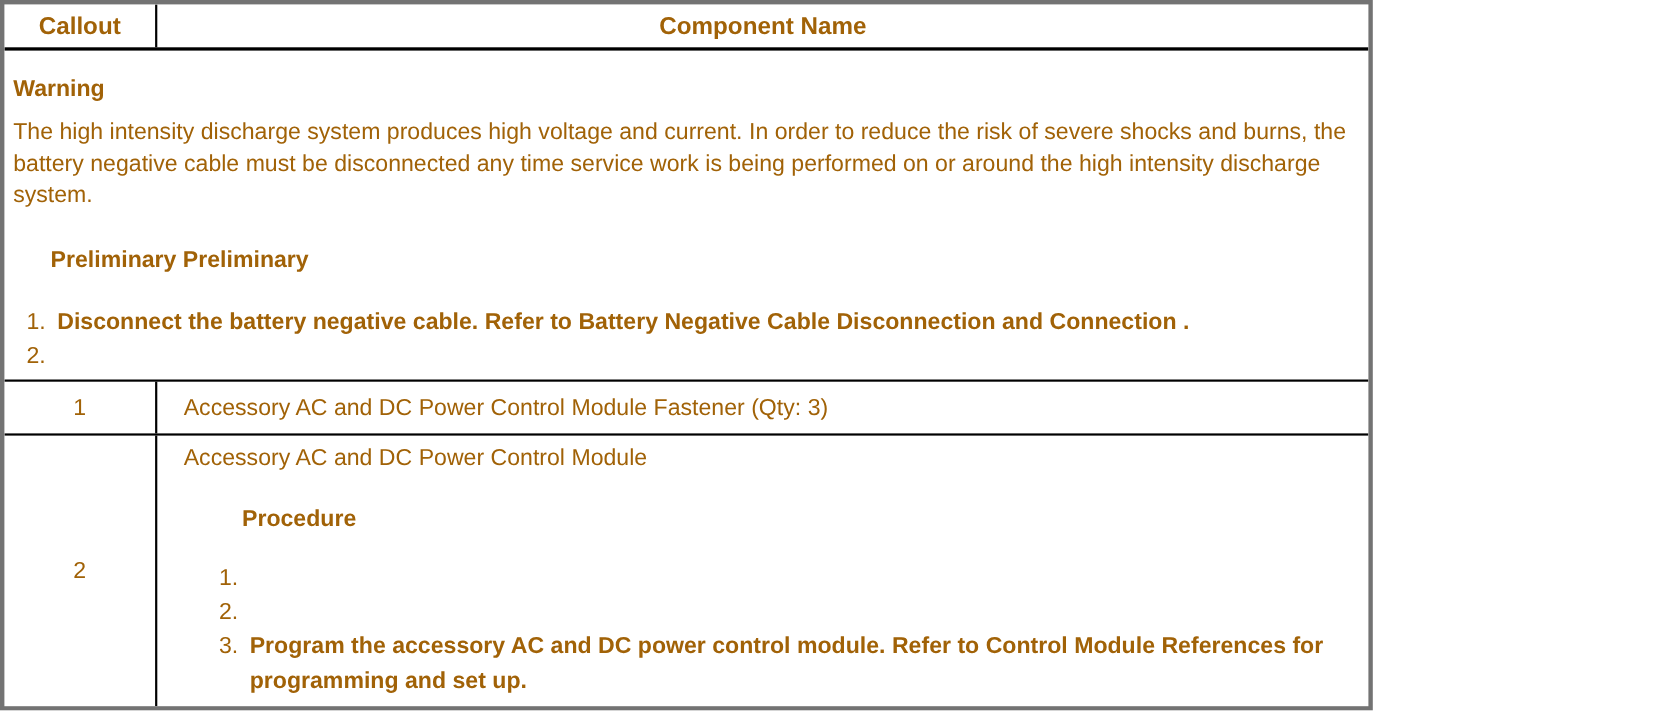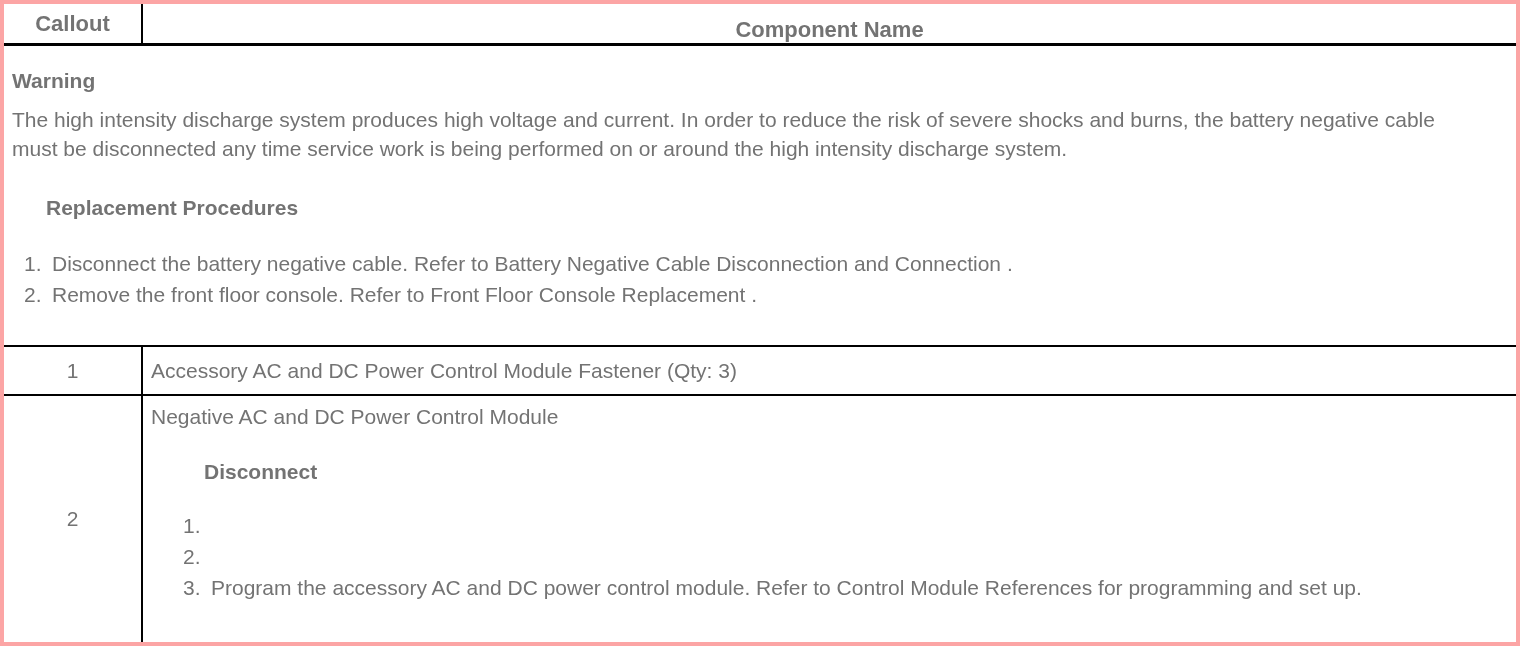--- a/index.html
+++ b/index.html
@@ -1,26 +1,26 @@
 <!DOCTYPE html>
 <html><head>
 <meta charset="utf-8">
 <style>
   html, body {
     margin: 0;
     padding: 0;
     background: #ffffff;
   }
   .page {
-    width: 1520px;
+    width: 1248px;
     height: 646px;
     box-sizing: border-box;
-    border: 4px solid #fca5a5;
+    border: 4px solid #737373;
     background: #ffffff;
-    color: #737373;
+    color: #a16207;
     font-family: "Liberation Sans", sans-serif;
     font-size: 21px;
     overflow: hidden;
   }
   .trow {
     display: flex;
     box-sizing: border-box;
   }
   
   .header-row {
@@ -37,21 +37,21 @@
     justify-content: center;
     box-sizing: border-box;
   }
   .cell-component-col {
     flex: 1 1 auto;
     display: flex;
     align-items: center;
     box-sizing: border-box;
     min-width: 0;
   }
-  .header-row .cell-component-col { justify-content: center; align-items: flex-end; }
+  .header-row .cell-component-col { justify-content: center; }
   
   .warning-cell {
     height: 301px;
     box-sizing: border-box;
     border-bottom: 2px solid #000000;
     padding: 20px 10px 0 8px;
     line-height: 29px;
     overflow: hidden;
   }
   .warn-title {
@@ -72,33 +72,34 @@
   .oli {
     display: flex;
     line-height: 31px;
   }
   .oli .num {
     flex: 0 0 28px;
   }
   .oli .litext {
     flex: 0 1 auto;
     min-width: 0;
+    font-weight: bold;
   }
   
   .row-1 {
     height: 49px;
     border-bottom: 2px solid #000000;
   }
   .row-2 {
     height: 246px;
   }
   .component-cell {
     flex: 1 1 auto;
     box-sizing: border-box;
-    padding-left: 8px;
+    padding-left: 24px;
     min-width: 0;
   }
   .row-1 .component-cell {
     display: flex;
     align-items: center;
   }
   .row-2 .component-cell {
     padding-top: 6px;
     line-height: 29px;
   }
@@ -123,49 +124,48 @@
       <span>Callout</span>
     </div>
     <div class="cell-component-col">
       <span>Component Name</span>
     </div>
   </div>
 
   <div class="warning-cell">
     <div class="warn-title">Warning</div>
     <div class="warn-body">The high intensity discharge system produces high voltage and current. In order to reduce the risk of severe shocks and burns, the battery negative cable must be disconnected any time service work is being performed on or around the high intensity discharge system.</div>
-    <div class="subheading">Replacement Procedures</div>
+    <div class="subheading">Preliminary Preliminary</div>
     <div class="olist">
       <div class="oli">
         <span class="num">1.</span>
         <span class="litext">Disconnect the battery negative cable. Refer to Battery Negative Cable Disconnection and Connection .</span>
       </div>
       <div class="oli">
         <span class="num">2.</span>
-        <span class="litext">Remove the front floor console. Refer to Front Floor Console Replacement .</span>
       </div>
     </div>
   </div>
 
   <div class="trow row-1">
     <div class="cell-callout-col">
       <span>1</span>
     </div>
     <div class="component-cell">
       <span>Accessory AC and DC Power Control Module Fastener (Qty: 3)</span>
     </div>
   </div>
 
   <div class="trow row-2">
     <div class="cell-callout-col">
       <span>2</span>
     </div>
     <div class="component-cell">
-      <div>Negative AC and DC Power Control Module</div>
-      <div class="procedure-heading">Disconnect</div>
+      <div>Accessory AC and DC Power Control Module</div>
+      <div class="procedure-heading">Procedure</div>
       <div class="olist proc-list">
         <div class="oli">
           <span class="num">1.</span>
         </div>
         <div class="oli">
           <span class="num">2.</span>
         </div>
         <div class="oli">
           <span class="num">3.</span>
           <span class="litext">Program the accessory AC and DC power control module. Refer to Control Module References for programming and set up.</span>

